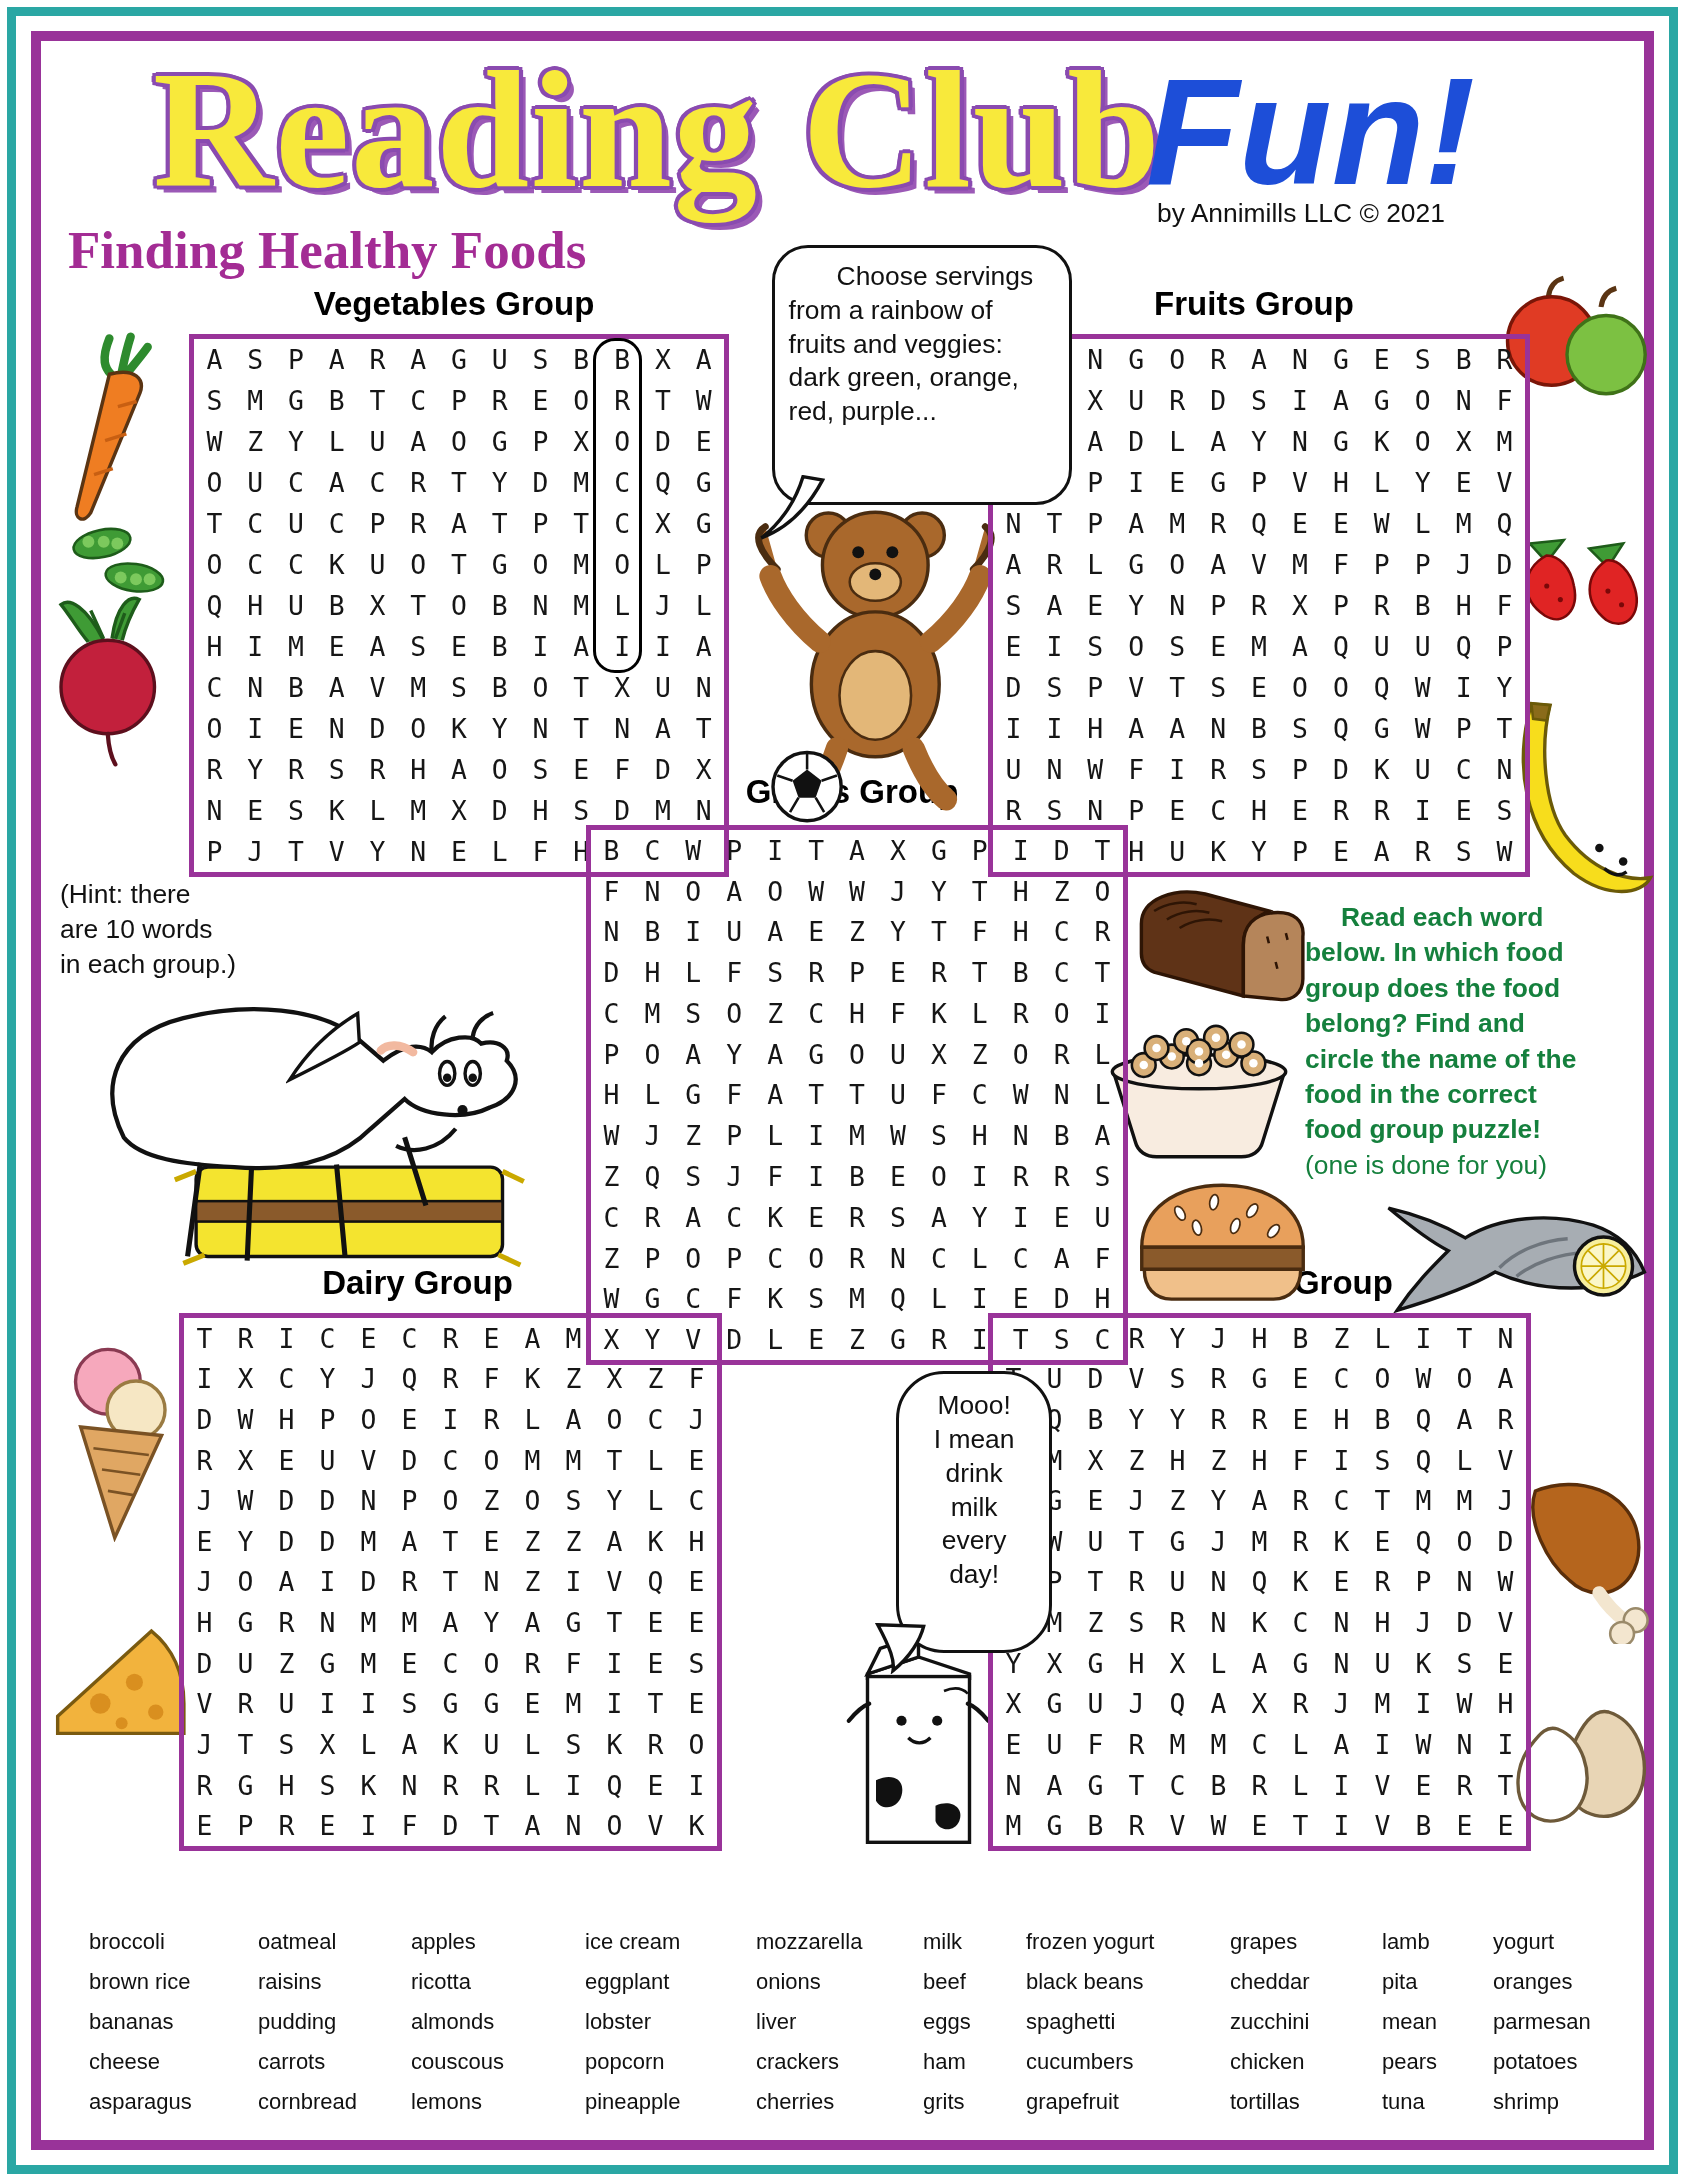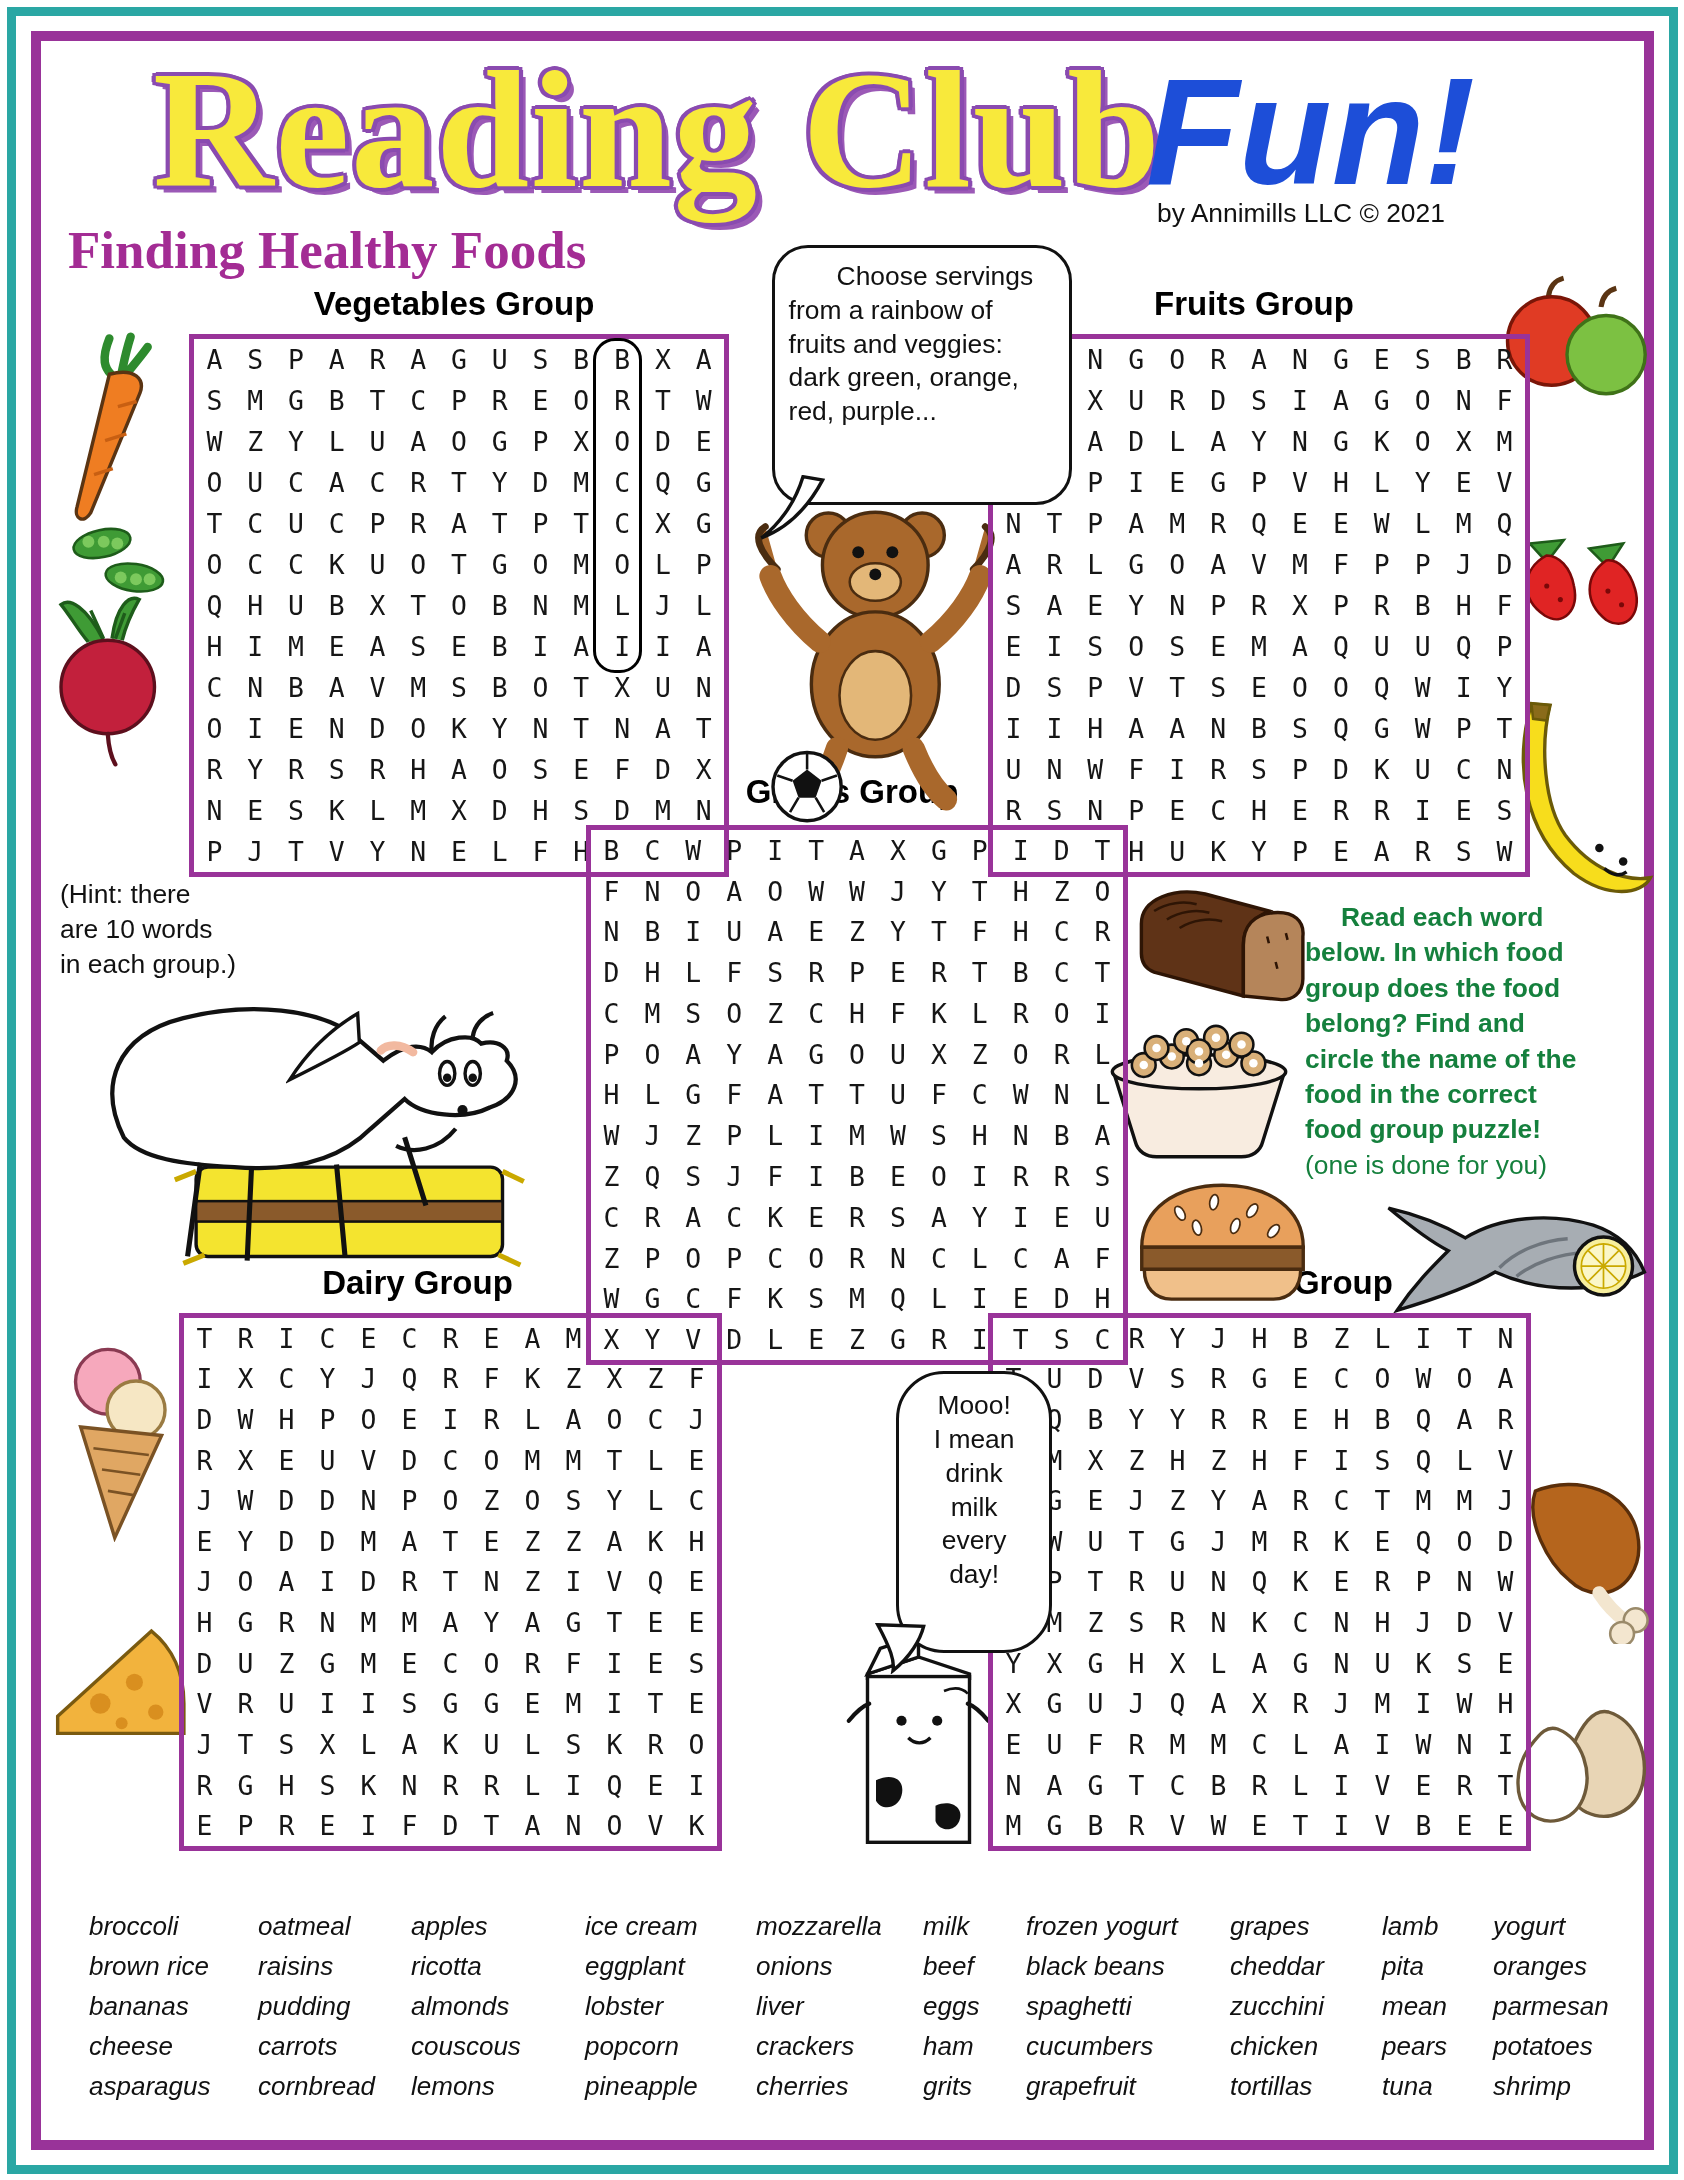--- a/index.html
+++ b/index.html
@@ -46,21 +46,21 @@
   .tail{position:absolute;z-index:7;}
 
   .hint{position:absolute;left:60px;top:877px;width:213px;font-size:26.4px;color:#111;
         line-height:1.32;white-space:pre-line;}
   .instructions{position:absolute;left:1305px;top:900px;width:334px;font-size:26.4px;color:#15803d;
         line-height:1.34;}
   .instructions .bold{font-weight:bold;white-space:pre-line;text-indent:36px;display:block;}
   .instructions .normal{font-weight:normal;display:block;}
 
   .words{position:absolute;left:0;top:1906px;width:1685px;height:213px;z-index:2;}
-  .wcol{position:absolute;top:0;font-size:26px;color:#111;font-style:italic;}
+  .wcol{position:absolute;top:16px;font-size:22px;color:#111;}
   .wcol .word{line-height:40px;white-space:nowrap;}
   .wcol:nth-child(1){left:89px}.wcol:nth-child(2){left:258px}.wcol:nth-child(3){left:411px}
   .wcol:nth-child(4){left:585px}.wcol:nth-child(5){left:756px}.wcol:nth-child(6){left:923px}
   .wcol:nth-child(7){left:1026px}.wcol:nth-child(8){left:1230px}.wcol:nth-child(9){left:1382px}
   .wcol:nth-child(10){left:1493px}
 
   .art{position:absolute;z-index:1;}
 </style>
 </head>
 <body>

